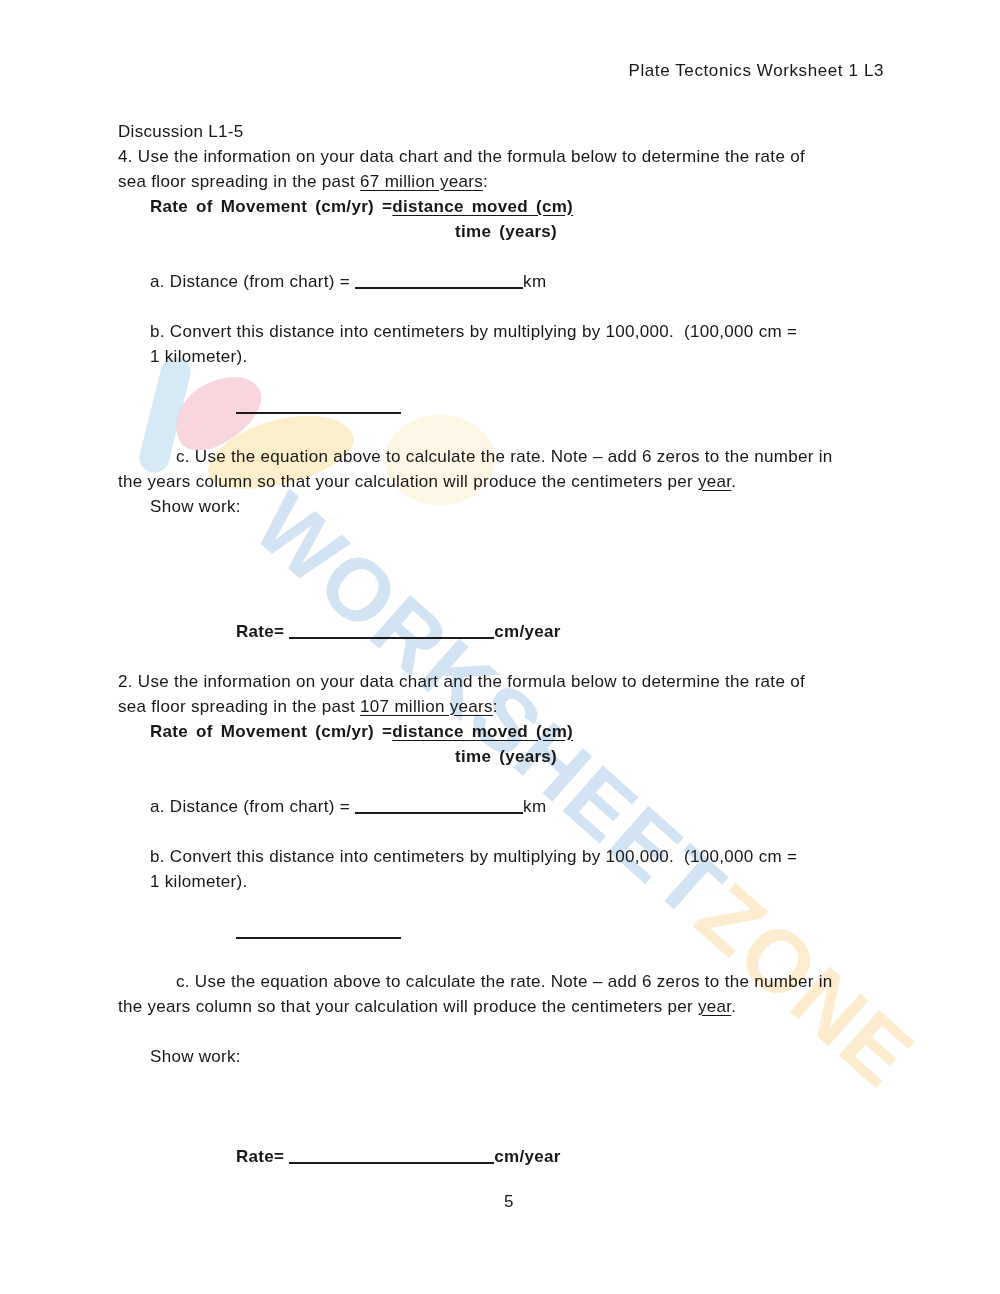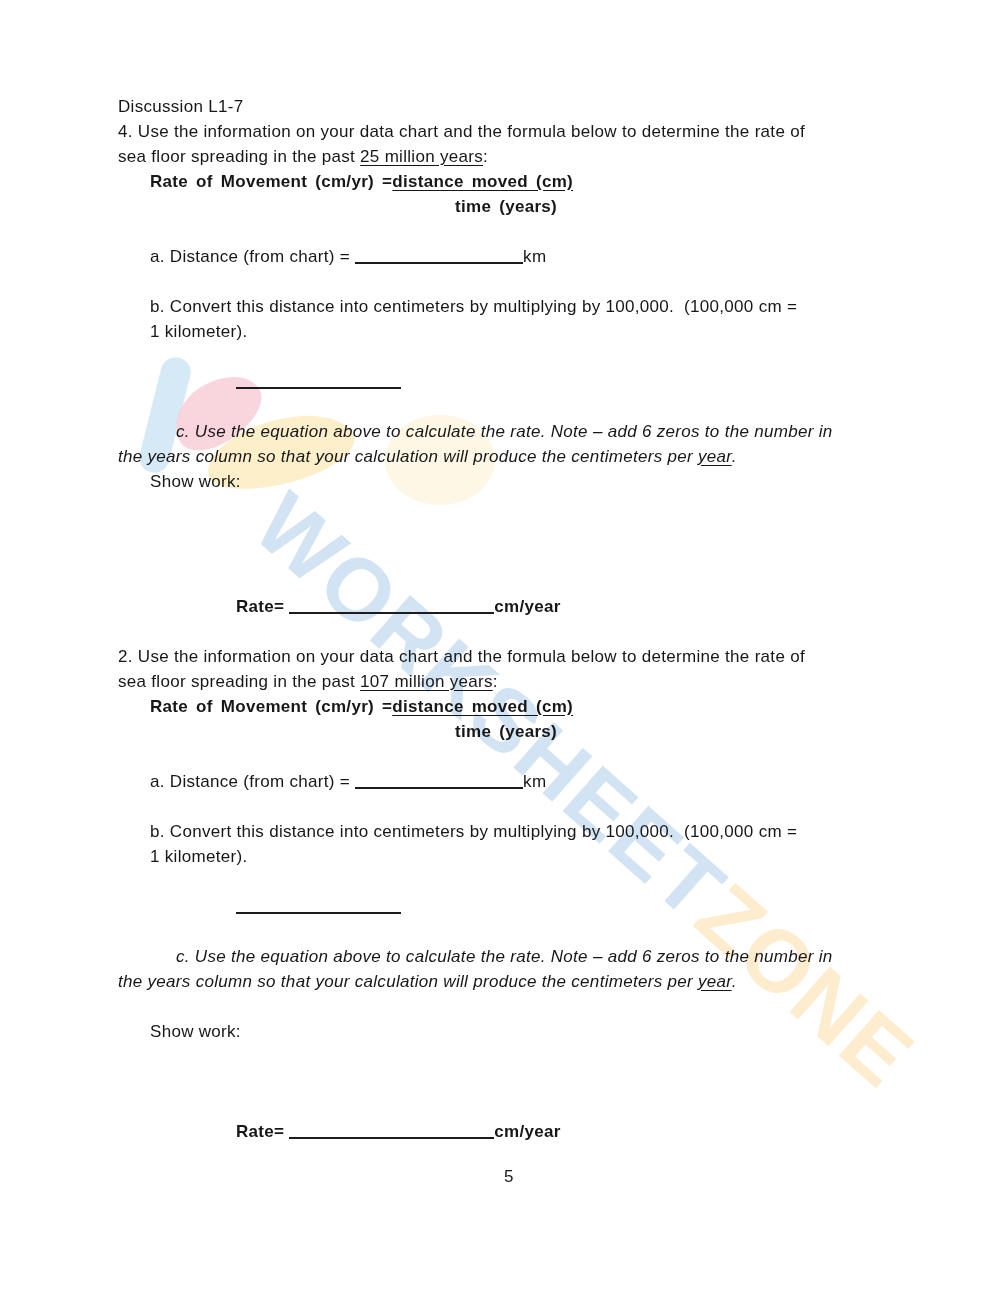--- a/index.html
+++ b/index.html
@@ -9,21 +9,21 @@
     font-family:"Liberation Sans", sans-serif; color:#171717;
   }
   .content { position:relative; z-index:2; padding:58px 100px 0 118px; }
   .line {
     margin:0; line-height:25px; font-size:17px; letter-spacing:0.3px;
     white-space:pre-wrap;
   }
   .header-line { text-align:right; padding-right:16px; letter-spacing:0.6px; }
   .ind1 { margin-left:32px; }
   .ind2 { margin-left:118px;font-weight:bold; }
-  .hang { text-indent:58px;font-style:italic; }
+  .hang { text-indent:58px; }
   .bold { font-weight:bold; }
   .formula { word-spacing:3px; }
   .denom { margin-left:337px; }
   .u { text-decoration:underline; text-underline-offset:3px; }
   .blank {
     display:inline-block; border-bottom:2px solid #1c1c1c;
     height:14px; vertical-align:-2px;
   }
   .blank-a { width:168px; }
   .blank-d { width:165px; }
@@ -64,26 +64,27 @@
 <div class="page">
 
   <div class="wm logo-blue"></div>
   <div class="wm logo-pink"></div>
   <div class="wm logo-yellow"></div>
   <div class="wm logo-yellow2"></div>
   <div class="wm wm-text"><span class="p1">WORKSHEET</span><span class="p2">ZONE</span></div>
 
   <div class="content">
 
+    <p class="line header-line"><span>Plate Tectonics Worksheet 1 L3</span></p>
     <div class="sp36"></div>
 
-    <p class="line">Discussion L1-7</p>
+    <p class="line">Discussion L1-5</p>
 
     <section>
-      <p class="line"><span>4. Use the information on your data chart and the formula below to determine the rate of</span><br><span>sea floor spreading in the past </span><span class="u">25 million years</span><span>:</span></p>
+      <p class="line"><span>4. Use the information on your data chart and the formula below to determine the rate of</span><br><span>sea floor spreading in the past </span><span class="u">67 million years</span><span>:</span></p>
       <p class="line ind1 bold formula"><span>Rate of Movement (cm/yr) =</span><span class="u">distance moved (cm)</span></p>
       <p class="line bold formula denom">time (years)</p>
       <div class="sp25"></div>
       <p class="line ind1"><span>a. Distance (from chart) = </span><span class="blank blank-a"></span><span>km</span></p>
       <div class="sp25"></div>
       <p class="line ind1"><span>b. Convert this distance into centimeters by multiplying by 100,000.  (100,000 cm =</span><br><span>1 kilometer).</span></p>
       <div class="sp25"></div>
       <p class="line ind2"><span></span><span class="blank blank-d"></span><span></span></p>
       <div class="sp25"></div>
       <p class="line hang"><span>c. Use the equation above to calculate the rate. Note – add 6 zeros to the number in</span><br><span>the years column so that your calculation will produce the centimeters per </span><span class="u">year</span><span>.</span></p>

